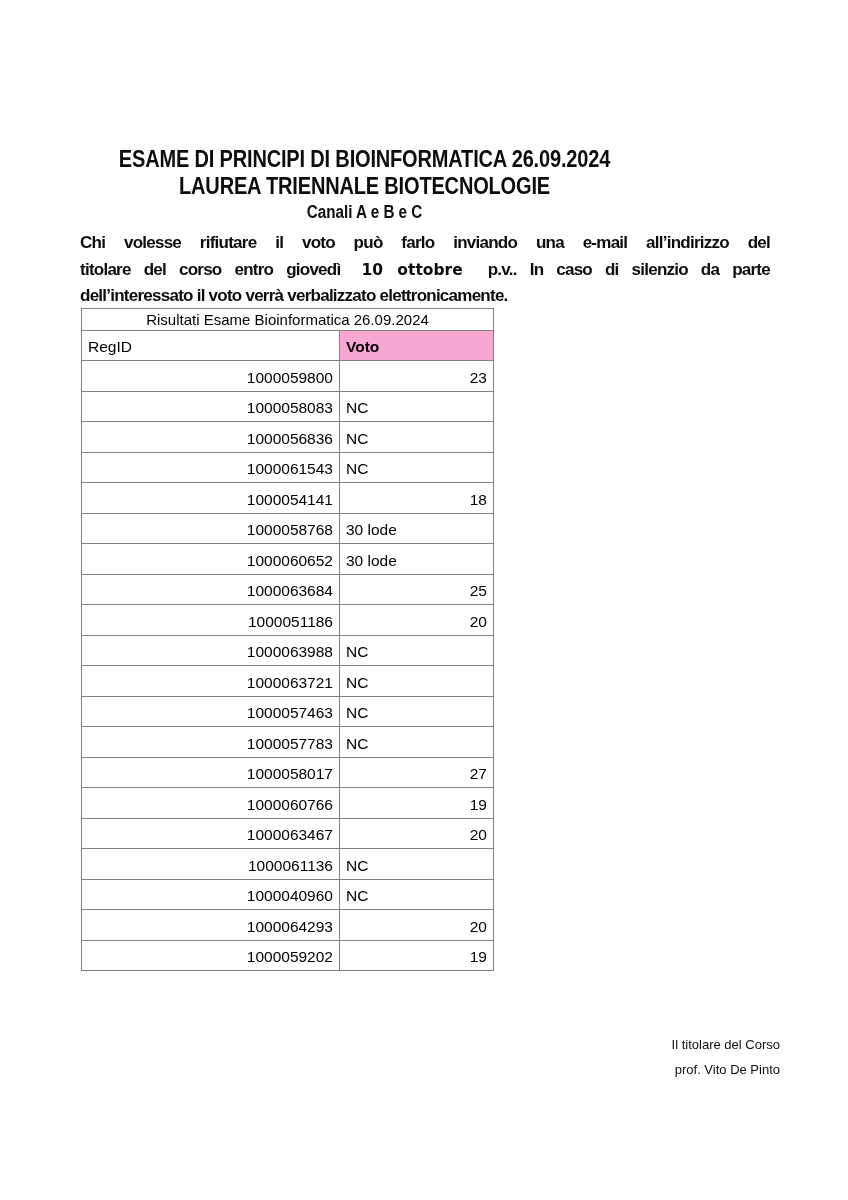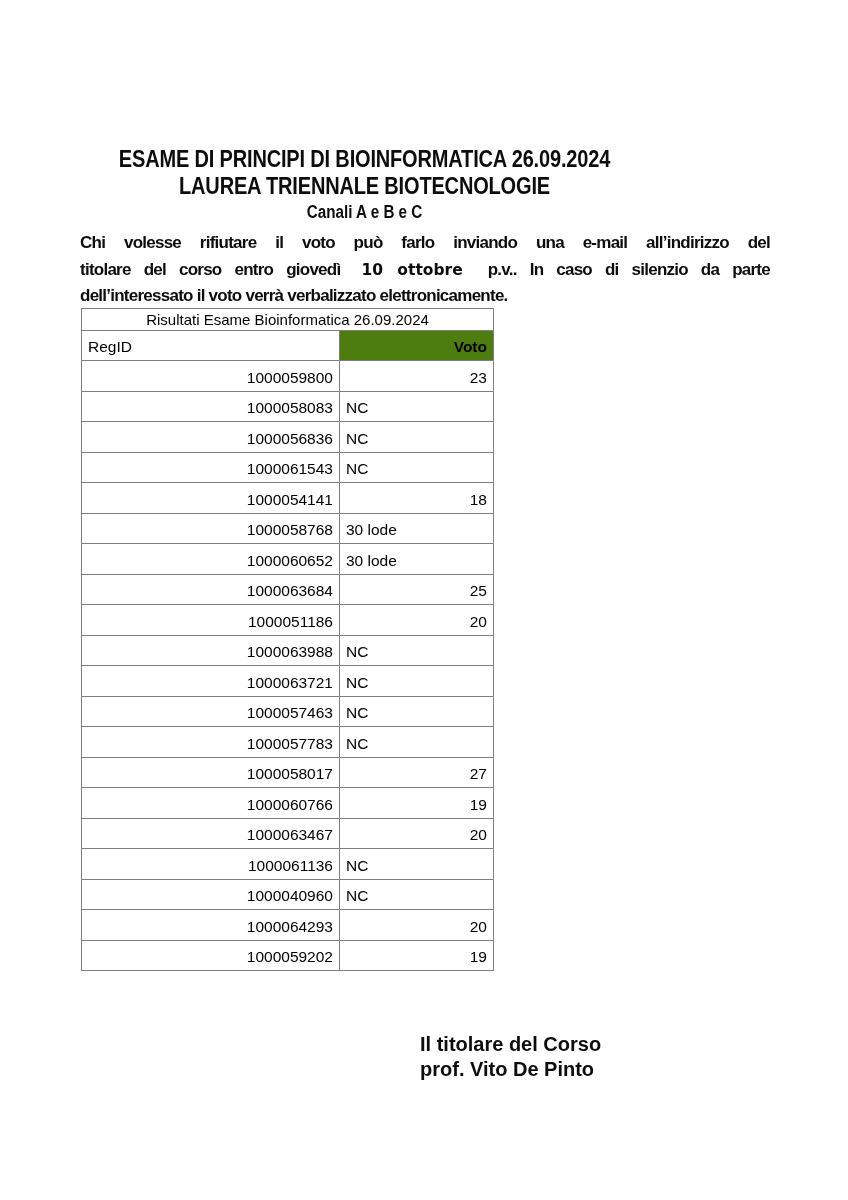--- a/index.html
+++ b/index.html
@@ -40,21 +40,21 @@
   td.regid-h { text-align:left; }
   td.voto-h { text-align:left; font-weight:bold; }
   tr.data-row { height:30.5px; }
   td.regid-cell { text-align:right; }
   td.voto-cell.num { text-align:right; }
   td.voto-cell.txt { text-align:left; }
 
   
   .signature {
     position:absolute; top:1032px; left:420px; width:360px;
-    text-align:left; font-weight:bold; font-size:20px; line-height:25px; color:#0d0d0d;
+    text-align:right; font-weight:normal; font-size:13px; line-height:25px; color:#0d0d0d;
   }
 </style>
 </head>
 <body>
 
 <div class="page">
 
   <div class="title-block">
     <span class="title-main condensed">ESAME DI PRINCIPI DI BIOINFORMATICA 26.09.2024</span>
     <span class="title-main condensed">LAUREA TRIENNALE BIOTECNOLOGIE</span>
@@ -75,21 +75,21 @@
     <colgroup>
       <col style="width:258px">
       <col style="width:154px">
     </colgroup>
     <tbody>
       <tr class="title-row">
         <td colspan="2">Risultati Esame Bioinformatica 26.09.2024</td>
       </tr>
       <tr class="header-row">
         <td class="regid-h">RegID</td>
-        <td class="voto-h" style="background-color: #4d7c0f; text-align: right;">Voto</td>
+        <td class="voto-h" style="background-color: #f9a8d4;">Voto</td>
       </tr>
     <tr class="data-row">
           <td class="regid-cell">1000059800</td>
           <td class="voto-cell num">23</td>
         </tr>
         <tr class="data-row">
           <td class="regid-cell">1000058083</td>
           <td class="voto-cell txt">NC</td>
         </tr>
         <tr class="data-row">

